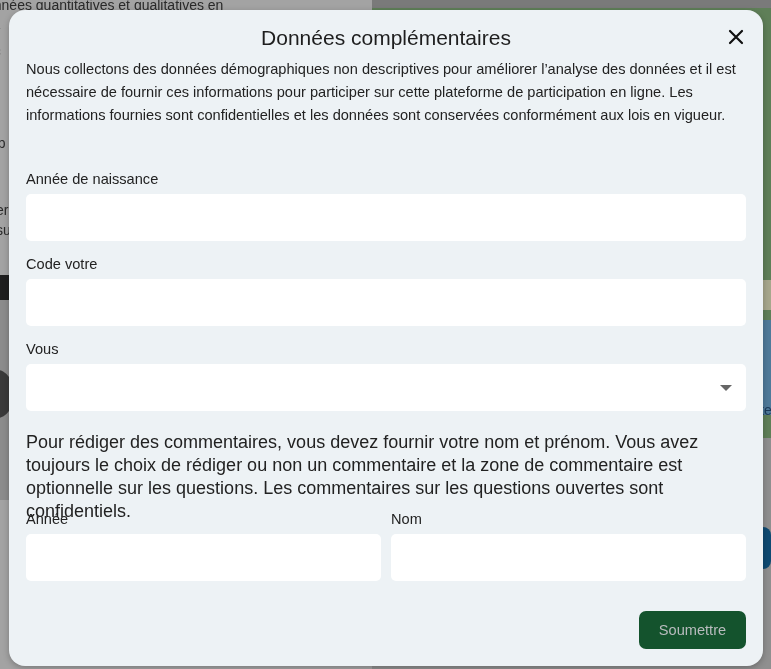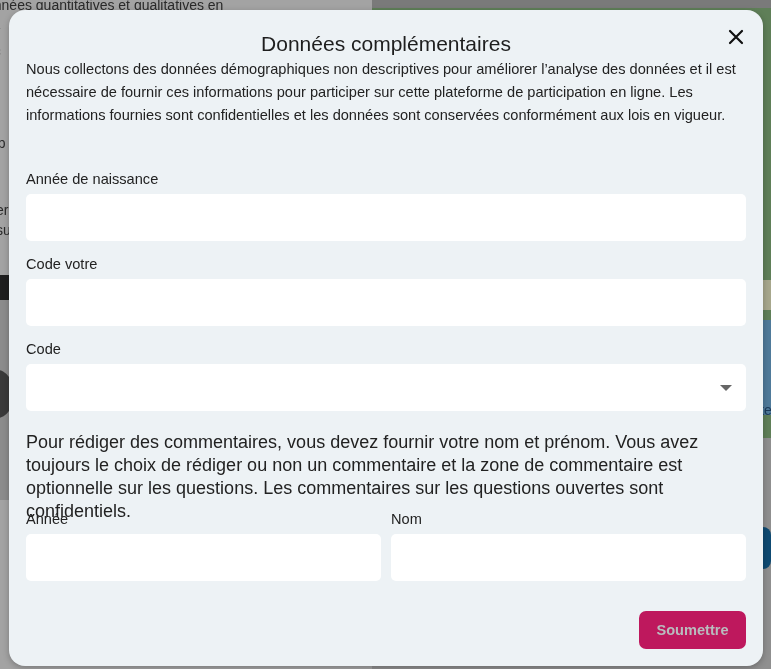--- a/index.html
+++ b/index.html
@@ -65,21 +65,21 @@
 
     
     .modal {
       position: absolute;
       left: 9px; top: 10px; width: 754px; height: 656px;
       background: #edf2f5;
       border-radius: 16px;
       box-shadow: 0 2px 6px rgba(0,0,0,0.25);
     }
     .modal-title {
-      position: absolute; left: 0; right: 0; top: 22px;
+      position: absolute; left: 0; right: 0; top: 16px;
       text-align: center; font-size: 21px; color: #1e1e1e; font-weight: normal;
     }
     .close-btn {
       position: absolute; right: 16px; top: 16px; width: 22px; height: 22px;
       cursor: pointer;
     }
     .close-btn svg { width: 22px; height: 22px; display: block; }
     .intro {
       position: absolute; left: 17px; top: 48px; width: 725px;
       font-size: 14.6px; line-height: 23px; color: #222;
@@ -101,22 +101,22 @@
       position: absolute; right: 14px; top: 21px; width: 0; height: 0;
       border-left: 6px solid transparent; border-right: 6px solid transparent;
       border-top: 6px solid #666;
     }
     .comment-note {
       position: absolute; left: 17px; top: 421px; width: 725px;
       font-size: 18px; line-height: 23px; color: #222;
     }
     .submit-btn {
       position: absolute; right: 17px; bottom: 17px; width: 107px; height: 38px;
-      background: #be185d; color: #b9bcbe; border: none; border-radius: 7px;
-      font-family: "Liberation Sans", sans-serif; font-size: 14.6px; cursor: not-allowed; font-weight: bold;
+      background: #14532d; color: #b9bcbe; border: none; border-radius: 7px;
+      font-family: "Liberation Sans", sans-serif; font-size: 14.6px; cursor: not-allowed;
     }
   </style>
 </head>
 <body>
 
 <div class="bg">
   <div class="bg-left">
     <div class="bg-left-text" id="bgText">onnées quantitatives et qualitatives en
 se
 oc
@@ -150,21 +150,21 @@
   </div>
 
   <p class="intro">Nous collectons des données démographiques non descriptives pour améliorer l’analyse des données et il est nécessaire de fournir ces informations pour participer sur cette plateforme de participation en ligne. Les informations fournies sont confidentielles et les données sont conservées conformément aux lois en vigueur.</p>
 
   <label class="field-label" style="left:17px; top:161px;">Année de naissance</label>
   <input class="text-input" type="text" style="left: 17px; top: 184px; width: 720px;" placeholder="">
 
   <label class="field-label" style="left:17px; top:246px;">Code votre</label>
   <input class="text-input" type="text" style="left: 17px; top: 269px; width: 720px;" placeholder="">
 
-  <label class="field-label" style="left:17px; top:331px;">Code</label>
+  <label class="field-label" style="left:17px; top:331px;">Vous</label>
   <div class="select-box" style="left:17px; top:354px; width:720px;">
     <span class="select-value"></span>
     <span class="select-caret"></span>
   </div>
 
   <p class="comment-note">Pour rédiger des commentaires, vous devez fournir votre nom et prénom. Vous avez toujours le choix de rédiger ou non un commentaire et la zone de commentaire est optionnelle sur les questions. Les commentaires sur les questions ouvertes sont confidentiels.</p>
 
   <label class="field-label" style="left:17px; top:501px;">Année</label>
   <input class="text-input" type="text" style="left: 17px; top: 524px; width: 355px;" placeholder="">
 

